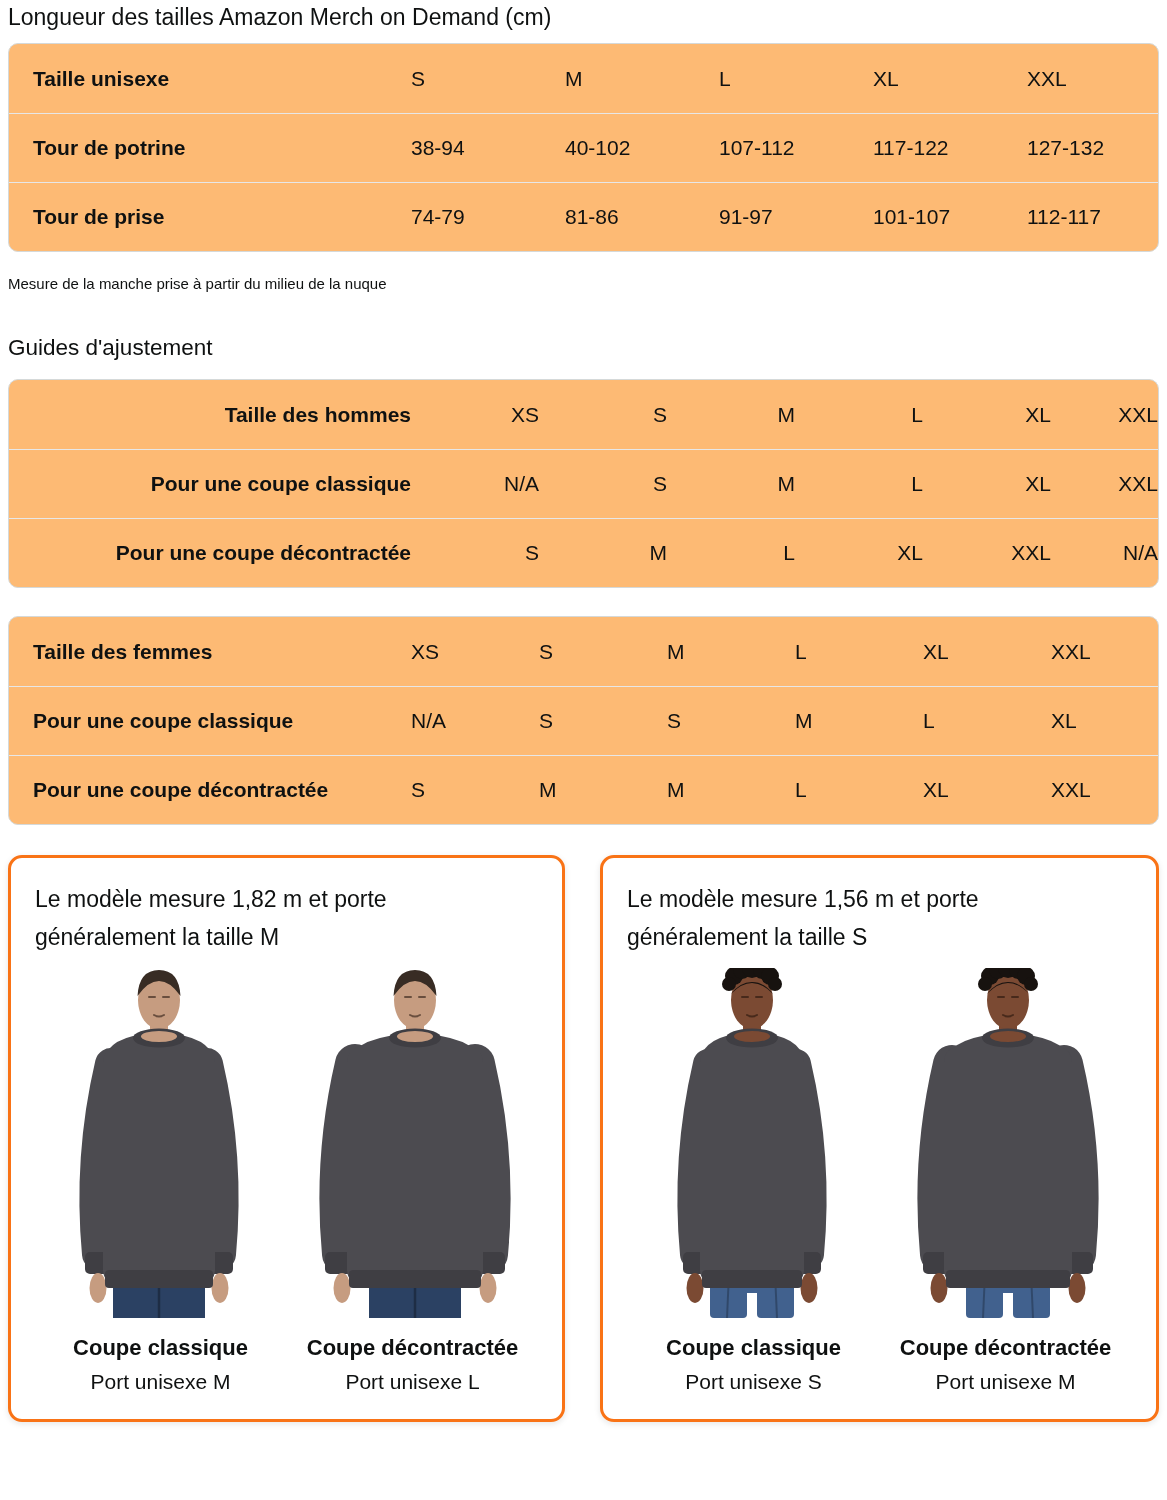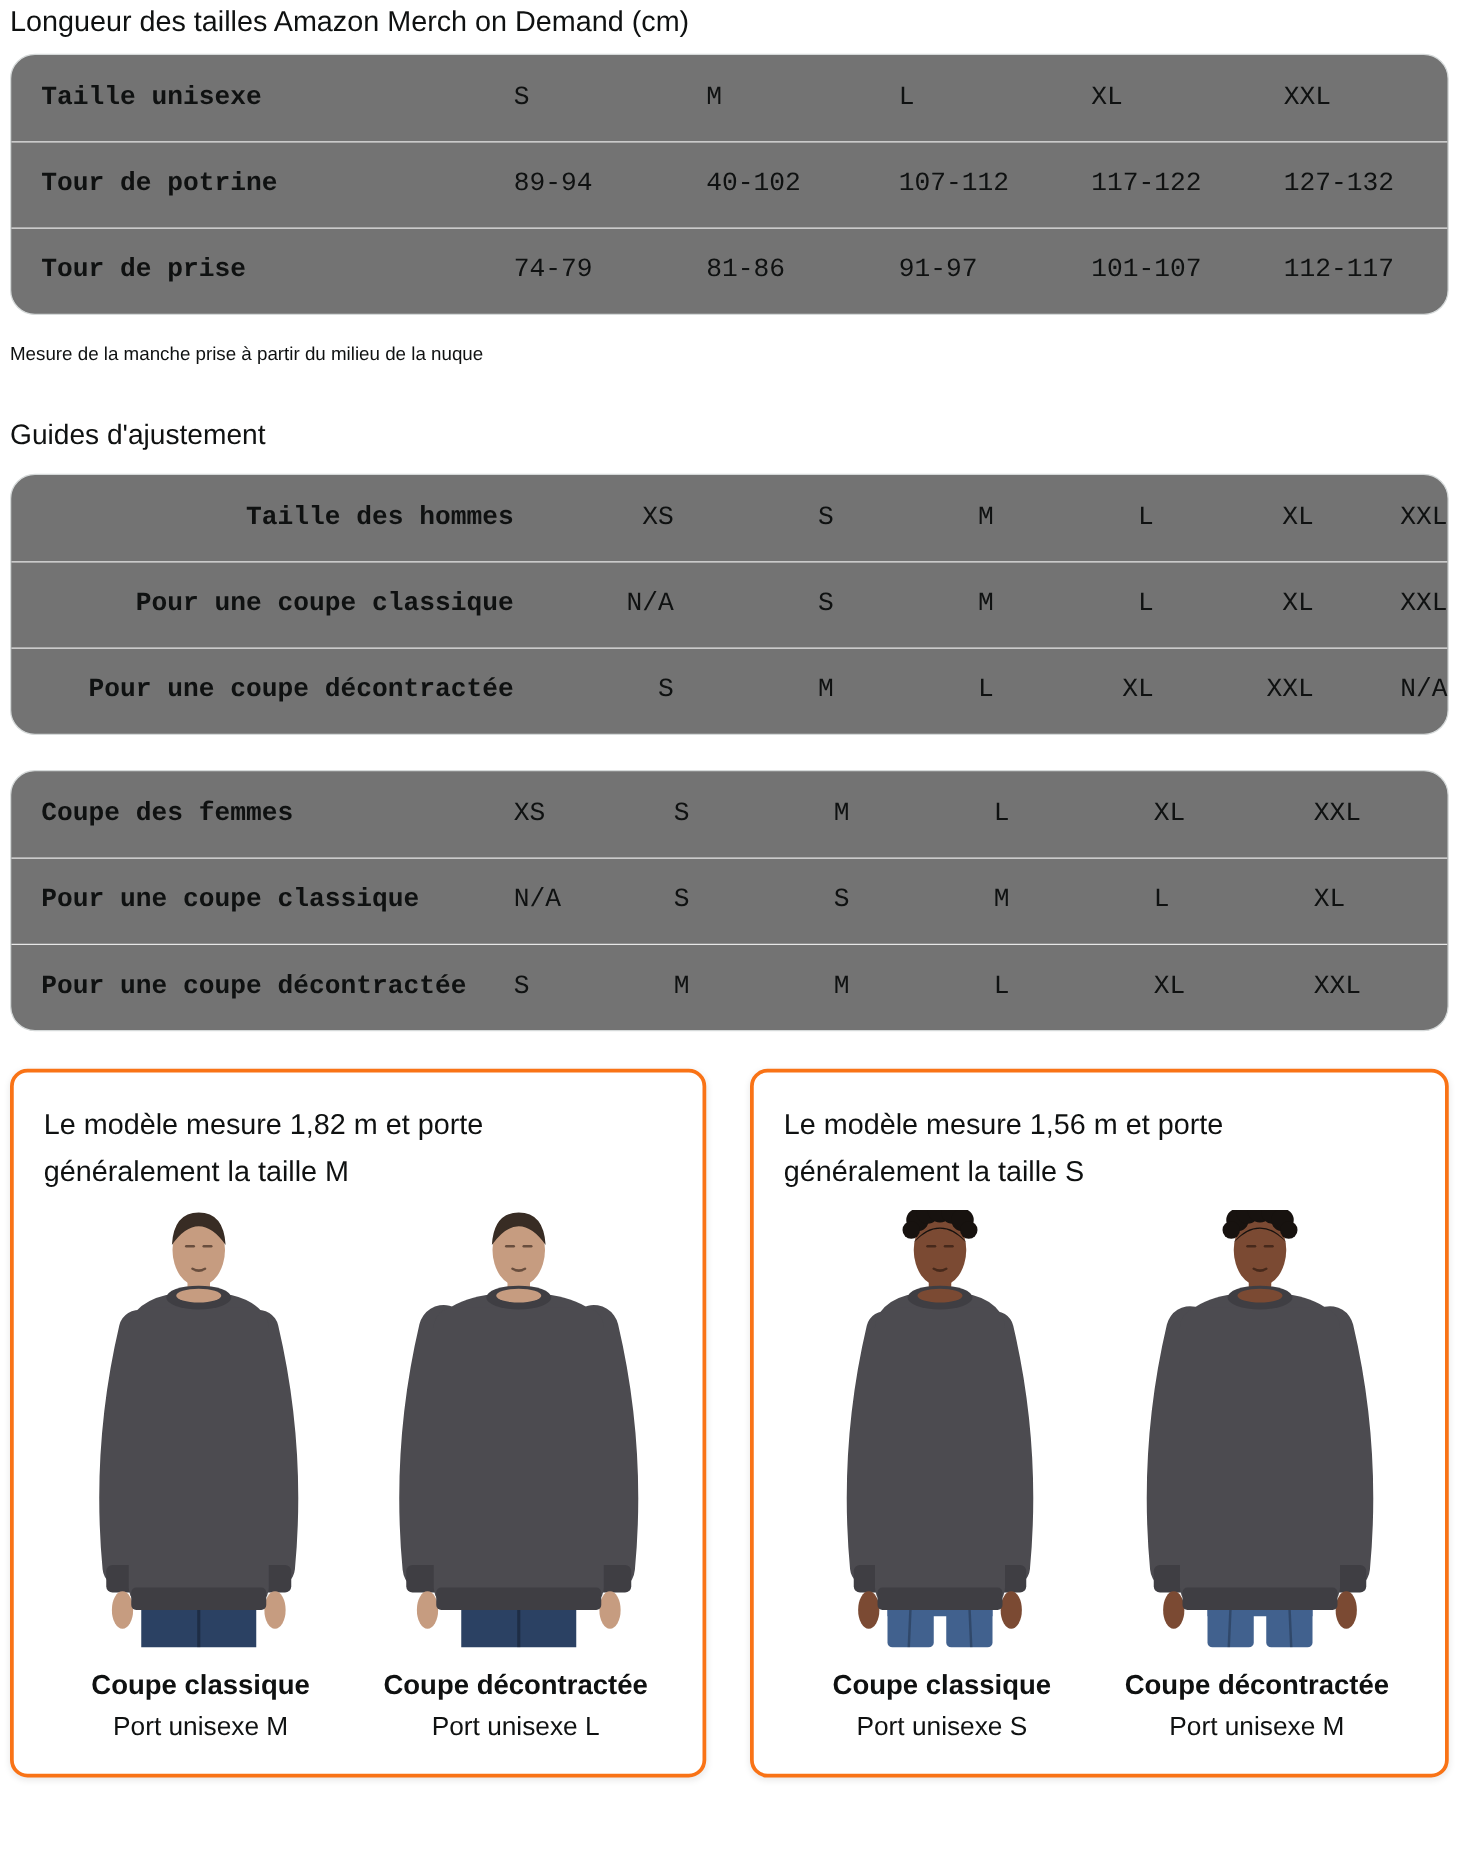--- a/index.html
+++ b/index.html
@@ -10,22 +10,22 @@
     font-family:"Liberation Sans", sans-serif;
     color:#0f1111;
     overflow:hidden;
   }
   .page-title {
     font-size:23px; font-weight:400; line-height:30px;
     padding:2px 0 0 0; margin:0; height:43px;
   }
   
   .tbl {
-    border:1px solid #d5d9d9; border-radius:20px;
-    background:#737373; overflow:hidden;font-family:Liberation Mono, monospace;
+    border:1px solid #d5d9d9; border-radius:10px;
+    background:#fdba74; overflow:hidden;
   }
   .trow {
     display:grid; align-items:center; height:69px;
     border-top:1px solid #e7e7e7;
   }
   .trow:first-child { border-top:none; }
   .tbl-sizes .trow  { grid-template-columns:402px 154px 154px 154px 154px auto; }
   .tbl-fits  .trow  { grid-template-columns:402px 128px 128px 128px 128px 128px auto; }
   .cell { font-size:21px; line-height:26px; white-space:nowrap; }
   .cell.lab { padding-left:24px; font-weight:bold; }
@@ -68,21 +68,21 @@
   <div class="trow">
     <div class="cell lab">Taille unisexe</div>
     <div class="cell">S</div>
     <div class="cell">M</div>
     <div class="cell">L</div>
     <div class="cell">XL</div>
     <div class="cell">XXL</div>
   </div>
   <div class="trow">
     <div class="cell lab">Tour de potrine</div>
-    <div class="cell">89-94</div>
+    <div class="cell">38-94</div>
     <div class="cell">40-102</div>
     <div class="cell">107-112</div>
     <div class="cell">117-122</div>
     <div class="cell">127-132</div>
   </div>
   <div class="trow">
     <div class="cell lab">Tour de prise</div>
     <div class="cell">74-79</div>
     <div class="cell">81-86</div>
     <div class="cell">91-97</div>
@@ -120,21 +120,21 @@
     <div class="cell">M</div>
     <div class="cell">L</div>
     <div class="cell">XL</div>
     <div class="cell">XXL</div>
     <div class="cell">N/A</div>
   </div>
 </div>
 
 <div class="tbl tbl-fits second">
   <div class="trow">
-    <div class="cell lab">Coupe des femmes</div>
+    <div class="cell lab">Taille des femmes</div>
     <div class="cell">XS</div>
     <div class="cell">S</div>
     <div class="cell">M</div>
     <div class="cell">L</div>
     <div class="cell">XL</div>
     <div class="cell">XXL</div>
   </div>
   <div class="trow">
     <div class="cell lab">Pour une coupe classique</div>
     <div class="cell">N/A</div>

